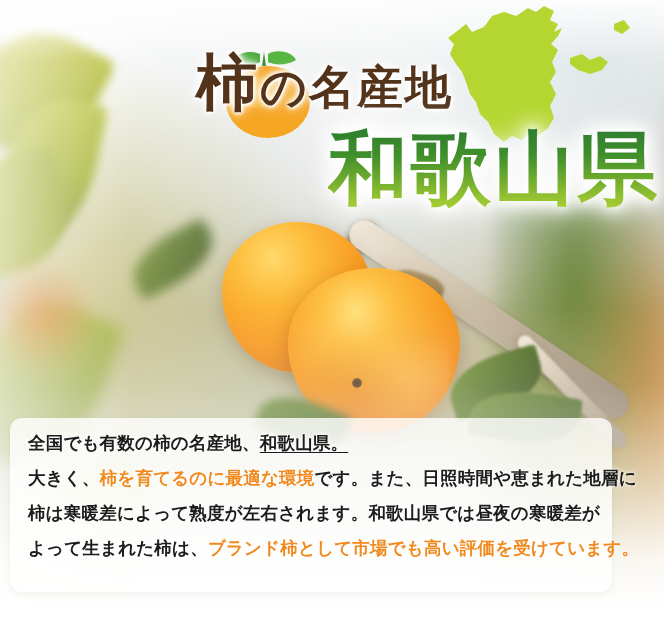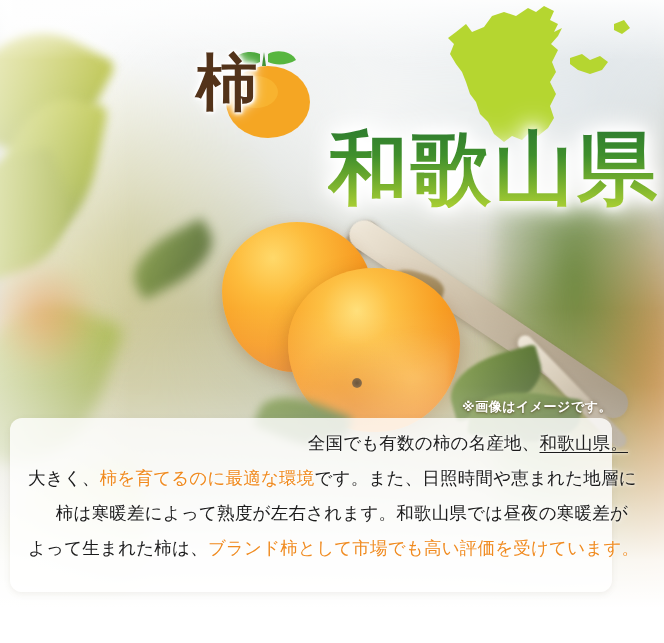--- a/index.html
+++ b/index.html
@@ -288,25 +288,24 @@
   }
   .panel-body {
     position: absolute;
     left: 28px; top: 426px;
     width: 600px;
   }
   .pline {
     font-size: 17.5px;
     line-height: 35px;
     color: #1c1c1c;
-    font-weight: normal;
+    font-weight: bold;
     letter-spacing: 0.2px;
     white-space: nowrap;
     text-shadow: 0 0 3px #ffffff, 0 0 6px rgba(255,255,255,0.9);
-    text-align: right;
   }
   .u { text-decoration: underline; text-underline-offset: 3px; }
   .hl { color: #f08a1e; }
 </style>
 </head>
 <body>
 
 <div id="banner">
 
   <div class="photo">
@@ -355,26 +354,26 @@
     <svg class="kaki-badge" viewBox="0 0 104 96">
       <path d="M44,6 C36,2 22,4 18,12 C26,16 36,18 44,14 Z" fill="#4aa83a"></path>
       <path d="M52,6 C60,1 76,3 80,12 C72,17 60,18 52,14 Z" fill="#57b63f"></path>
       <path d="M48,4 L50,18 L46,18 Z" fill="#3d8f31"></path>
       <ellipse cx="52" cy="54" rx="42" ry="36" fill="#f5a623"></ellipse>
       <ellipse cx="40" cy="44" rx="22" ry="16" fill="#f8b734" opacity="0.75"></ellipse>
     </svg>
 
     <div class="title-line1">
       <span class="t-big">柿</span>
+      <span class="t-small">の名産地</span>
     </div>
 
     <div class="title-line2">和歌山県</div>
   </div>
 
-  <div class="disclaimer">※画像はイメージです。</div>
 
   <div class="panel"></div>
 
   <div class="panel-body">
     <div class="pline">
       <span>全国でも有数の柿の名産地、</span><span class="u">和歌山県。</span>
     </div>
     <div class="pline">
       <span>大きく、</span><span class="hl">柿を育てるのに最適な環境</span><span>です。また、日照時間や恵まれた地層に</span>
     </div>

